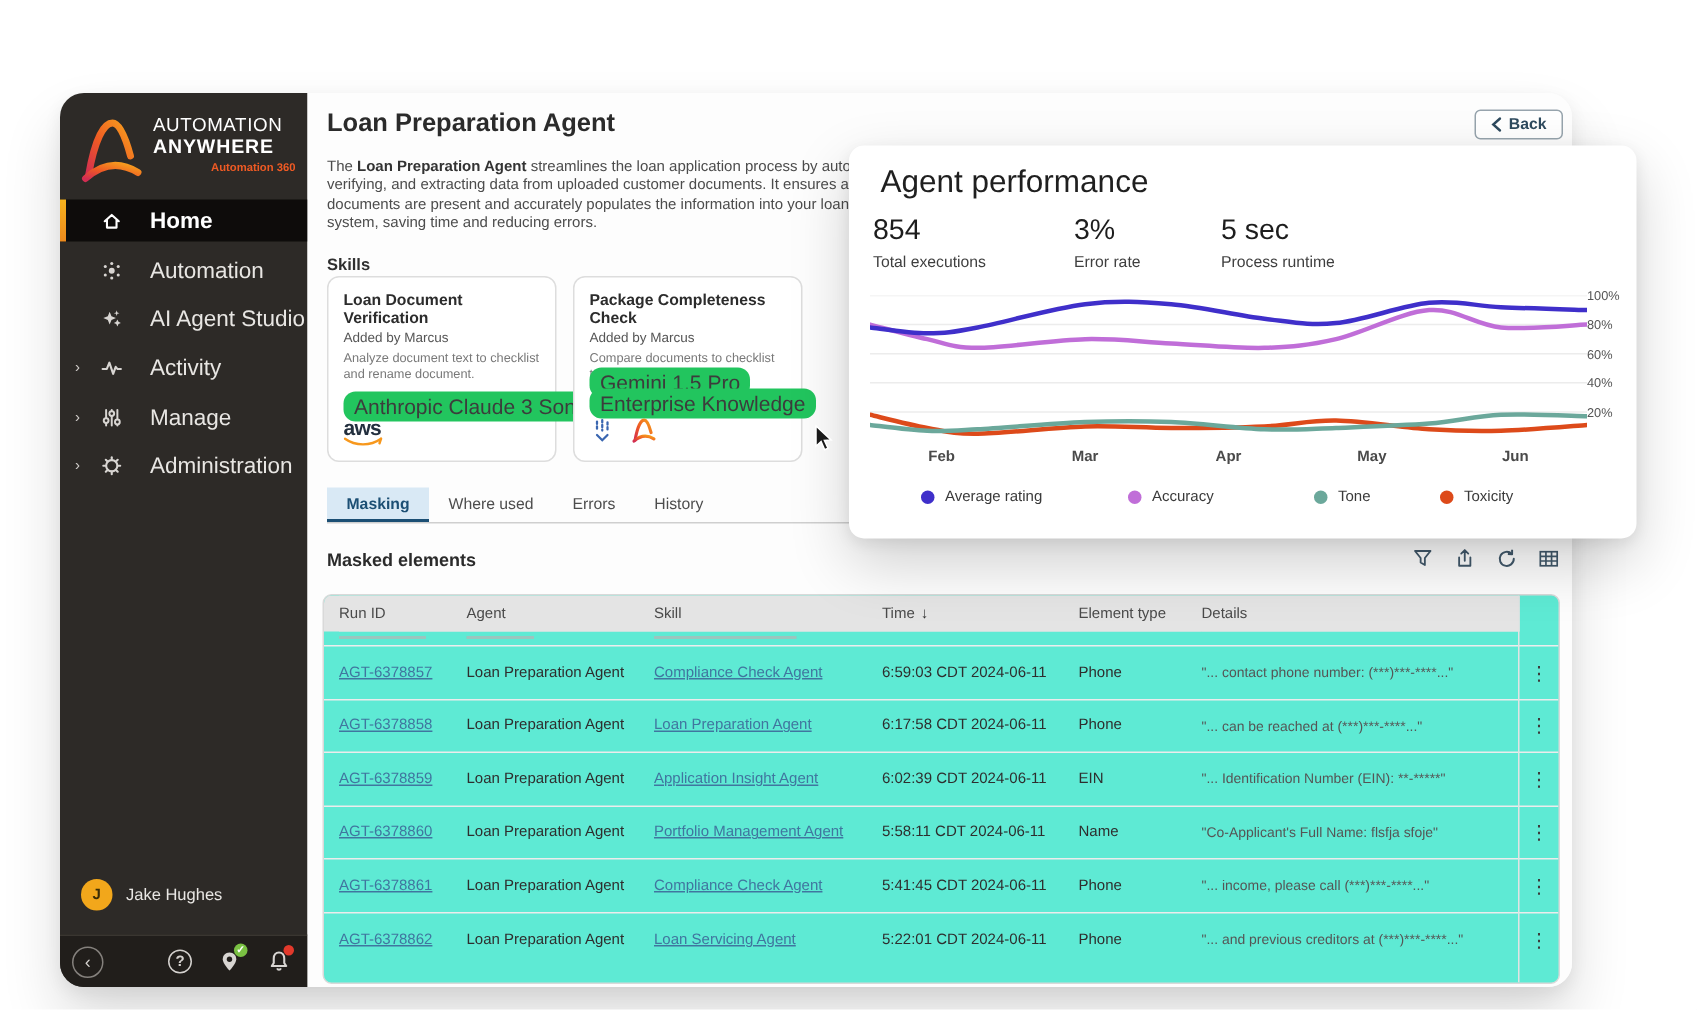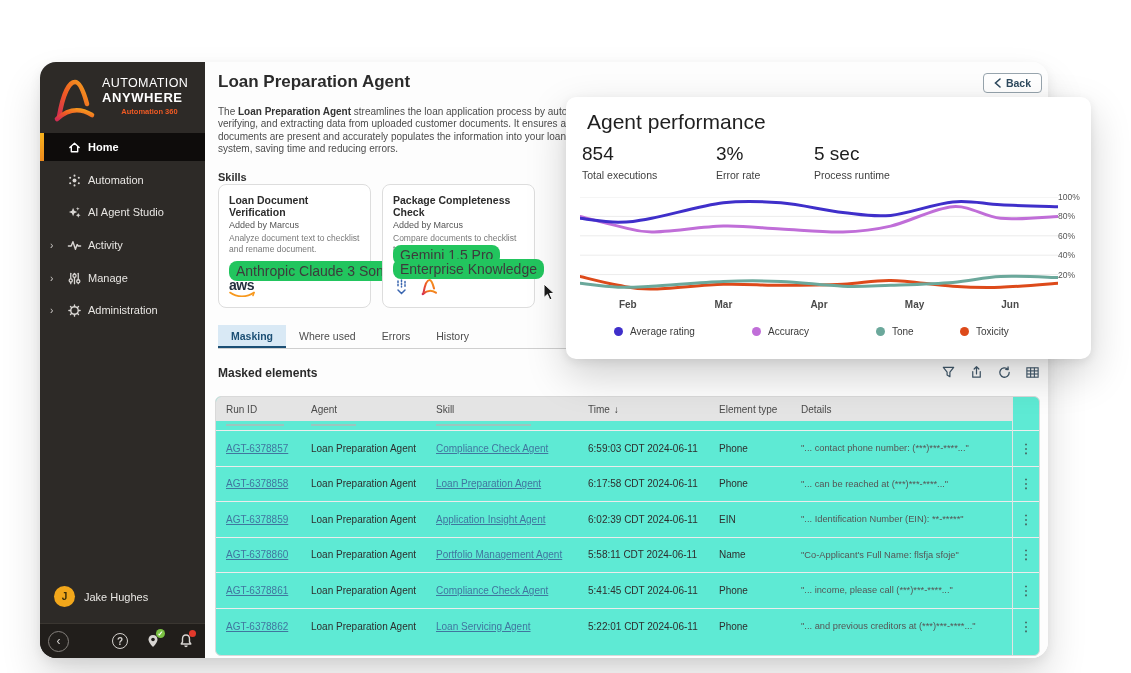--- a/index.html
+++ b/index.html
@@ -11,26 +11,26 @@
     background:#fdfdfd; border-radius:16px; overflow:hidden;
     box-shadow:0 22px 40px rgba(0,0,0,.14), 0 4px 12px rgba(0,0,0,.07); }
 
   
   .sidebar { position:absolute; left:0; top:0; width:165px; height:596px; background:#2d2a27; }
   .logo-block { position:absolute; left:12px; top:10px; width:145px; height:54px; }
   .logo-mark { position:absolute; left:0; top:2px; }
   .logo-text { position:absolute; left:50px; top:4px; width:95px; text-align:left; }
   .logo-l1 { color:#ffffff; font-size:12.5px; font-weight:500; letter-spacing:.4px; }
   .logo-l2 { color:#ffffff; font-size:13px; font-weight:bold; letter-spacing:.6px; }
-  .logo-sub { color:#ef5a24; font-size:7.5px; font-weight:bold; text-align:center; margin-top:2px; }
+  .logo-sub { color:#ef5a24; font-size:7.5px; font-weight:bold; text-align:right; margin-top:2px; }
 
   .nav-item { position:absolute; left:0; width:165px; height:28px; display:flex; align-items:center; cursor:pointer; }
   .nav-item .chev { position:absolute; left:10px; width:10px; color:#cfccc9; font-size:10px; }
   .nav-item .nicon { position:absolute; left:26px; width:16px; height:16px; display:flex; align-items:center; justify-content:center; }
-  .nav-item .nlabel { position:absolute; left:48px; color:#e8e6e3; font-size:11px;text-align:center; }
+  .nav-item .nlabel { position:absolute; left:60px; color:#e8e6e3; font-size:15px;text-align:center; }
   .nav-item.active { background:#0e0c0b; }
   .nav-item.active::before { content:""; position:absolute; left:0; top:0; bottom:0; width:4px;
     background:linear-gradient(#f6b21d,#ed8a1d); }
   .nav-item.active .nlabel { color:#ffffff; font-weight:bold; }
 
   .user-row { position:absolute; left:14px; top:524px; display:flex; align-items:center; gap:9px; cursor:pointer; }
   .avatar { width:21px; height:21px; border-radius:50%; background:#f2a71b; color:#3a2d06;
     font-size:10px; font-weight:bold; display:flex; align-items:center; justify-content:center; }
   .user-name { color:#e9e7e4; font-size:11px; }
 

